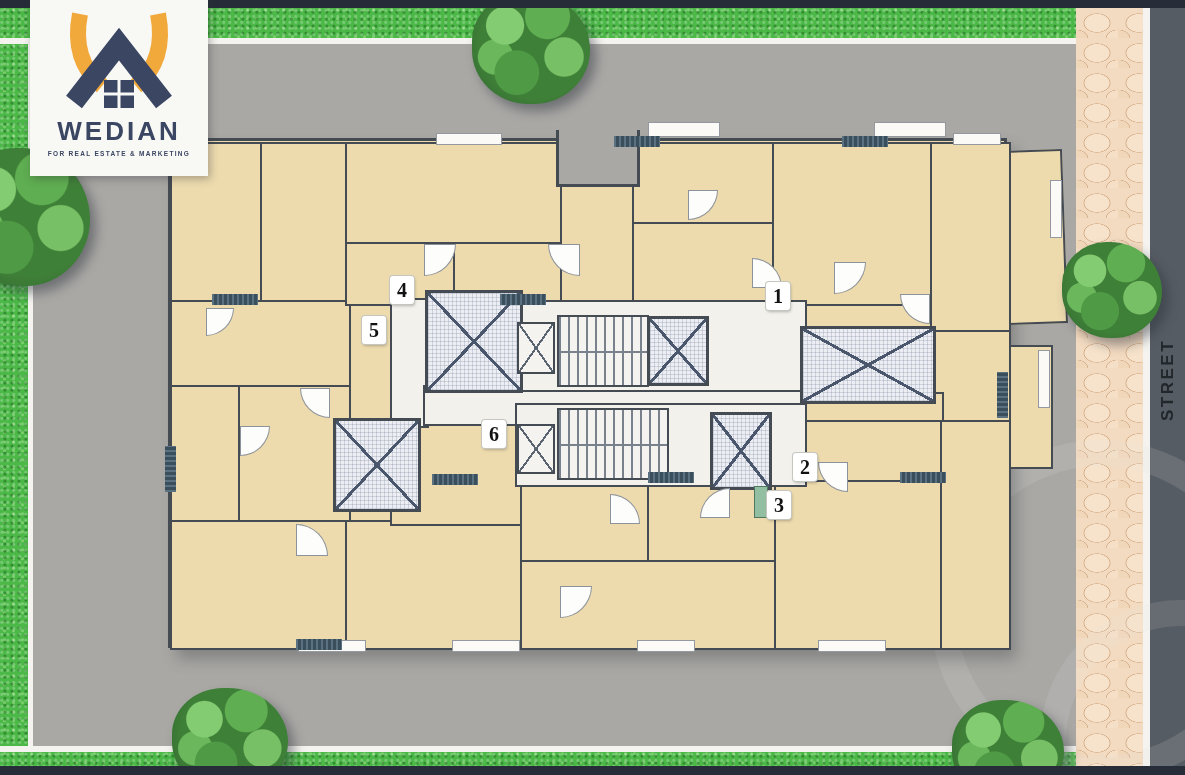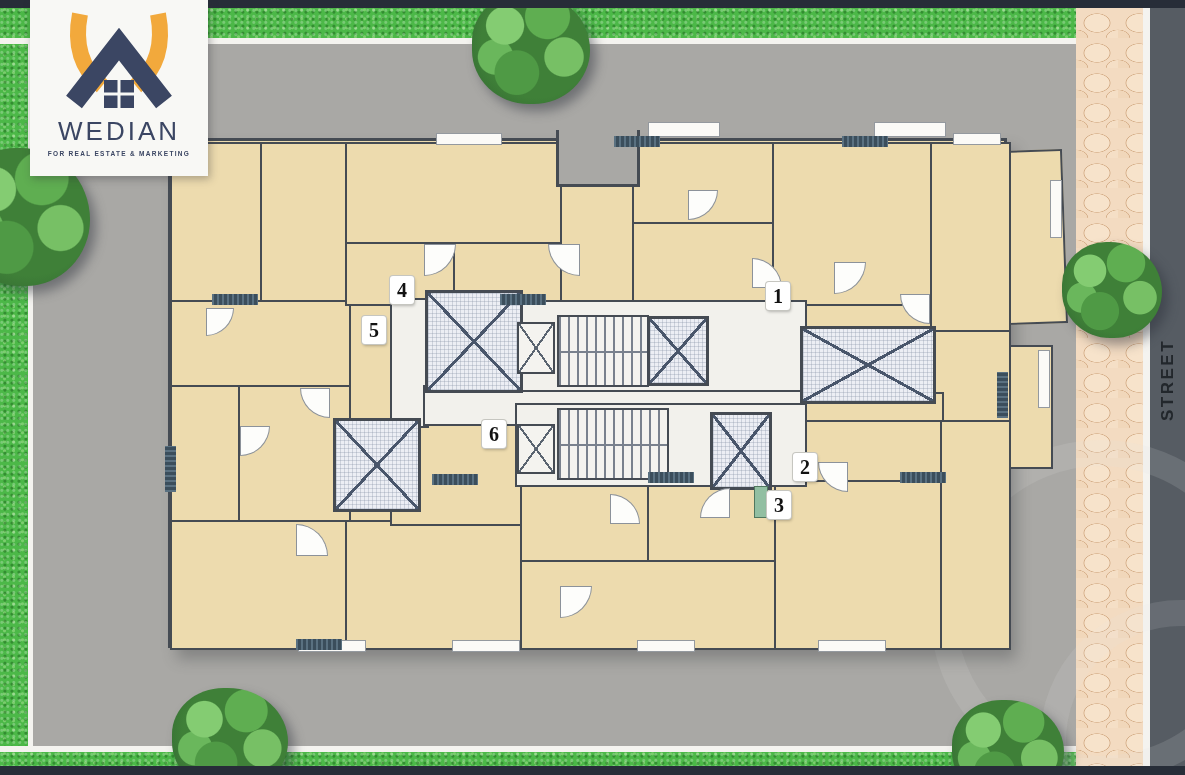--- a/index.html
+++ b/index.html
@@ -66,21 +66,21 @@
   .wbv{position:absolute;width:11px;height:46px;
       background:repeating-linear-gradient(0deg,#5a7181 0 2px,#3b4e5c 2px 5px);}
   .badge{position:absolute;width:24px;height:28px;background:#ffffff;border-radius:3px;
      display:flex;align-items:center;justify-content:center;
      font-family:"Liberation Serif",serif;font-weight:bold;font-size:20px;color:#121212;
      box-shadow:0 0 0 1px #c6c6c0,1px 2px 3px rgba(0,0,0,.25);}
   .green-door{position:absolute;background:#92bfa2;border:1px solid #50775f;}
   
   .logo-card{position:absolute;left:30px;top:0;width:178px;height:176px;background:#f8f8f5;
      box-shadow:2px 3px 8px rgba(50,50,55,.35);display:flex;flex-direction:column;align-items:center;}
-  .brand{color:var(--navy,#3b4663);font-weight:normal;font-size:26px;letter-spacing:3px;margin-top:-4px;}
+  .brand{color:var(--navy,#3b4663);font-weight:bold;font-size:26px;letter-spacing:3px;margin-top:-4px;}
   .tagline{color:var(--navy,#3b4663);font-size:6.5px;letter-spacing:1.3px;margin-top:3px;font-weight:bold;}
 </style>
 </head>
 <body>
 
 <div class="scene">
 
   <div class="grass" style="left:0;top:8px;width:28px;height:760px;"></div>
   <div class="curb" style="left:28px;top:38px;width:5px;height:714px;"></div>
   <div class="grass" style="left:0;top:8px;width:1076px;height:30px;"></div>

